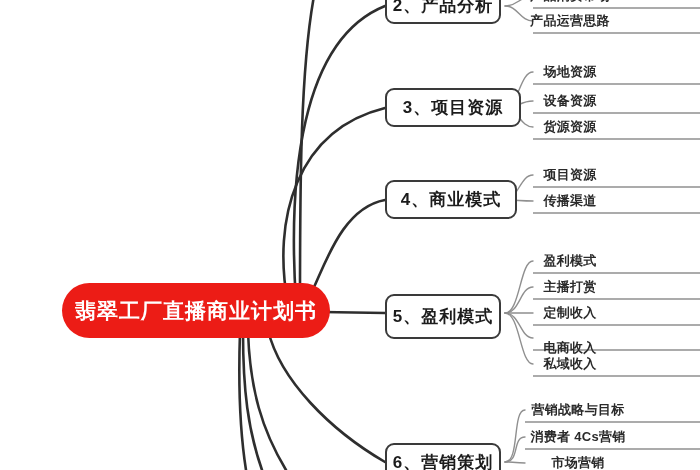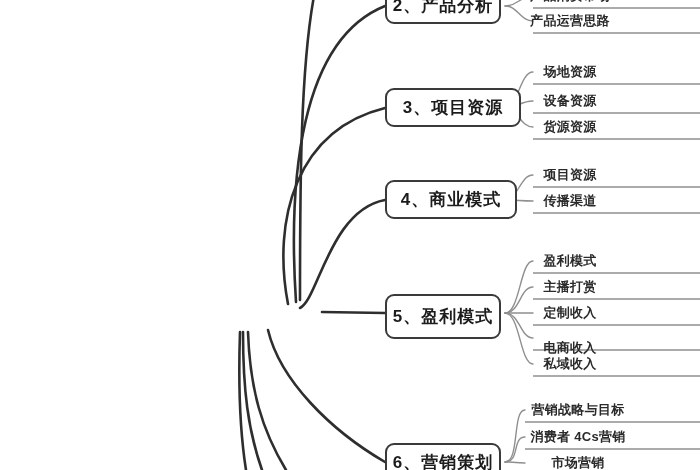--- a/index.html
+++ b/index.html
@@ -135,20 +135,23 @@
     <line class="leaf-underline" x1="533" y1="350" x2="700" y2="350"></line>
     <line class="leaf-underline" x1="533" y1="376" x2="700" y2="376"></line>
 
     <path class="leaf-edge" d="M 505 462 C 520 462 512 410 525 410"></path>
     <path class="leaf-edge" d="M 505 462 C 520 462 512 437 525 437"></path>
     <path class="leaf-edge" d="M 505 462 C 520 462 512 463 525 463"></path>
     <line class="leaf-underline" x1="525" y1="422" x2="700" y2="422"></line>
     <line class="leaf-underline" x1="525" y1="449" x2="700" y2="449"></line>
   </svg>
 
+  <div class="center-node">
+    <span class="center-label">翡翠工厂直播商业计划书</span>
+  </div>
 
   <div class="branch-node" style="left:385px; top:-14px; width:116px; height:38px;">
     <span class="branch-label">2、产品分析</span>
   </div>
   <div class="branch-node" style="left:385px; top:88px; width:136px; height:39px;">
     <span class="branch-label">3、项目资源</span>
   </div>
   <div class="branch-node" style="left:385px; top:180px; width:132px; height:39px;">
     <span class="branch-label">4、商业模式</span>
   </div>

